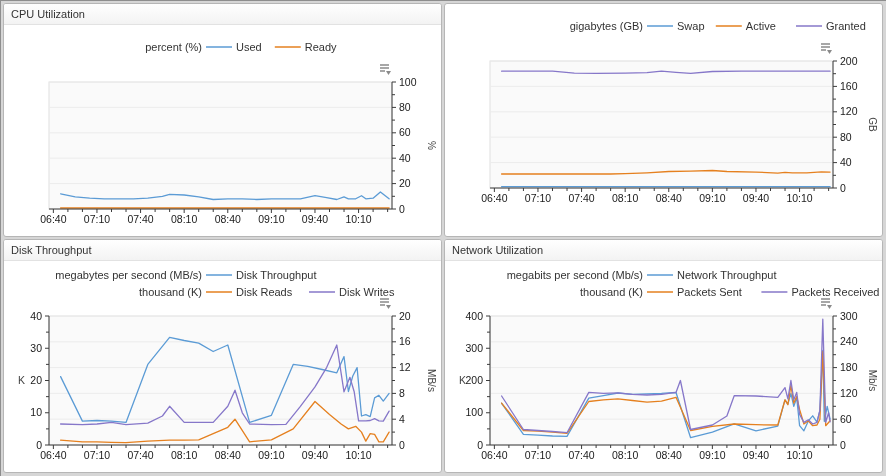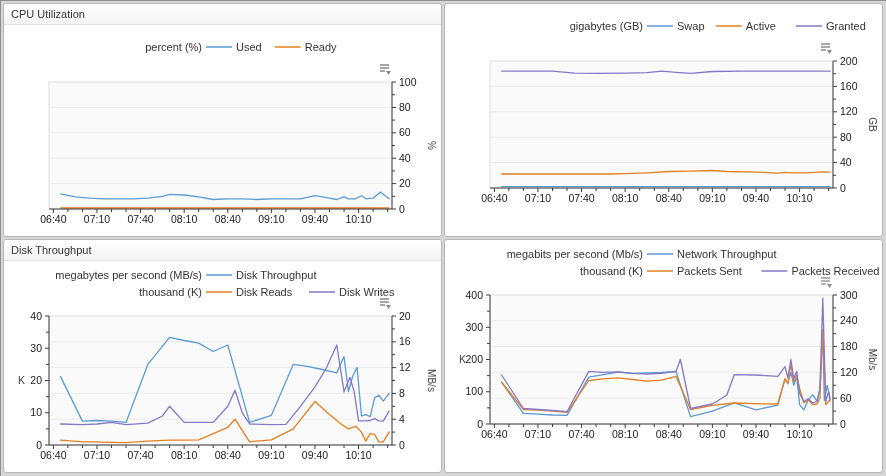--- a/index.html
+++ b/index.html
@@ -297,20 +297,21 @@
           <text x="395" y="161.7" text-anchor="start" font-size="10.5" fill="#1a1a1a">4</text>
           <text x="395" y="135.9" text-anchor="start" font-size="10.5" fill="#1a1a1a">8</text>
           <text x="395" y="110.10000000000001" text-anchor="start" font-size="10.5" fill="#1a1a1a">12</text>
           <text x="395" y="84.3" text-anchor="start" font-size="10.5" fill="#1a1a1a">16</text>
           <text x="395" y="58.5" text-anchor="start" font-size="10.5" fill="#1a1a1a">20</text>
           <text x="424" y="119.5" text-anchor="middle" font-size="10" fill="#444444" transform="rotate(90 424 119.5)">MB/s</text>
         </g>
       </svg>
   </div>
   <div class="panel">
+    <div class="panel-title">Network Utilization</div>
     <svg class="chart-svg" width="437" height="212">
         <g>
           <text x="198" y="18" text-anchor="end" font-size="11" fill="#333333">megabits per second (Mb/s)</text>
           <line x1="202" y1="14" x2="228" y2="14" stroke="#5b9bd5" stroke-width="1.5"></line>
           <text x="232" y="18" font-size="11" fill="#333333">Network Throughput</text>
           <text x="198" y="35" text-anchor="end" font-size="11" fill="#333333">thousand (K)</text>
           <line x1="202" y1="31" x2="228" y2="31" stroke="#e5801f" stroke-width="1.5"></line>
           <text x="232" y="35" font-size="11" fill="#333333">Packets Sent</text>
           <line x1="316.4" y1="31" x2="342.4" y2="31" stroke="#8677c9" stroke-width="1.5"></line>
           <text x="346.4" y="35" font-size="11" fill="#333333">Packets Received</text>

